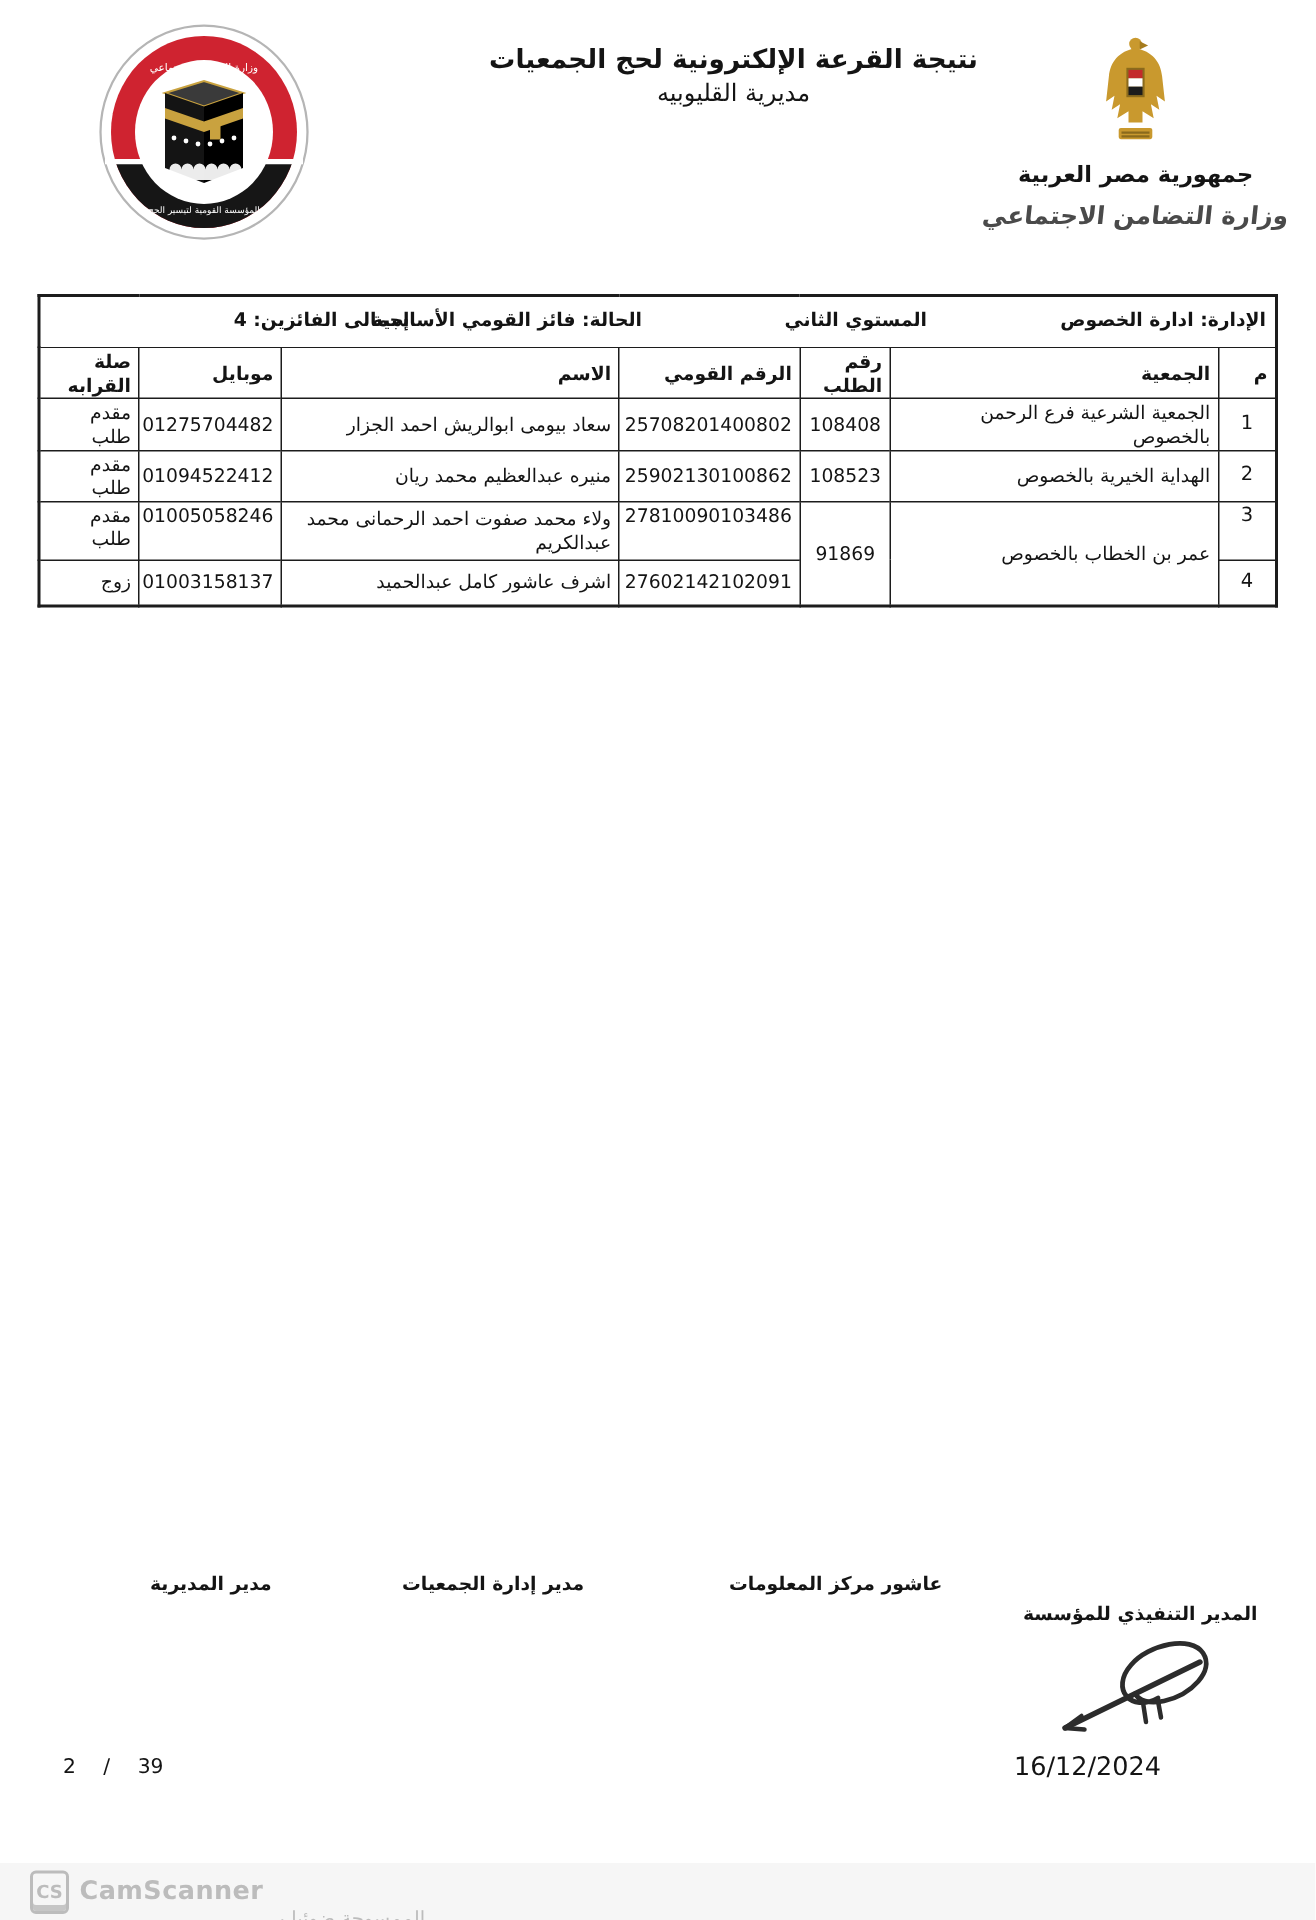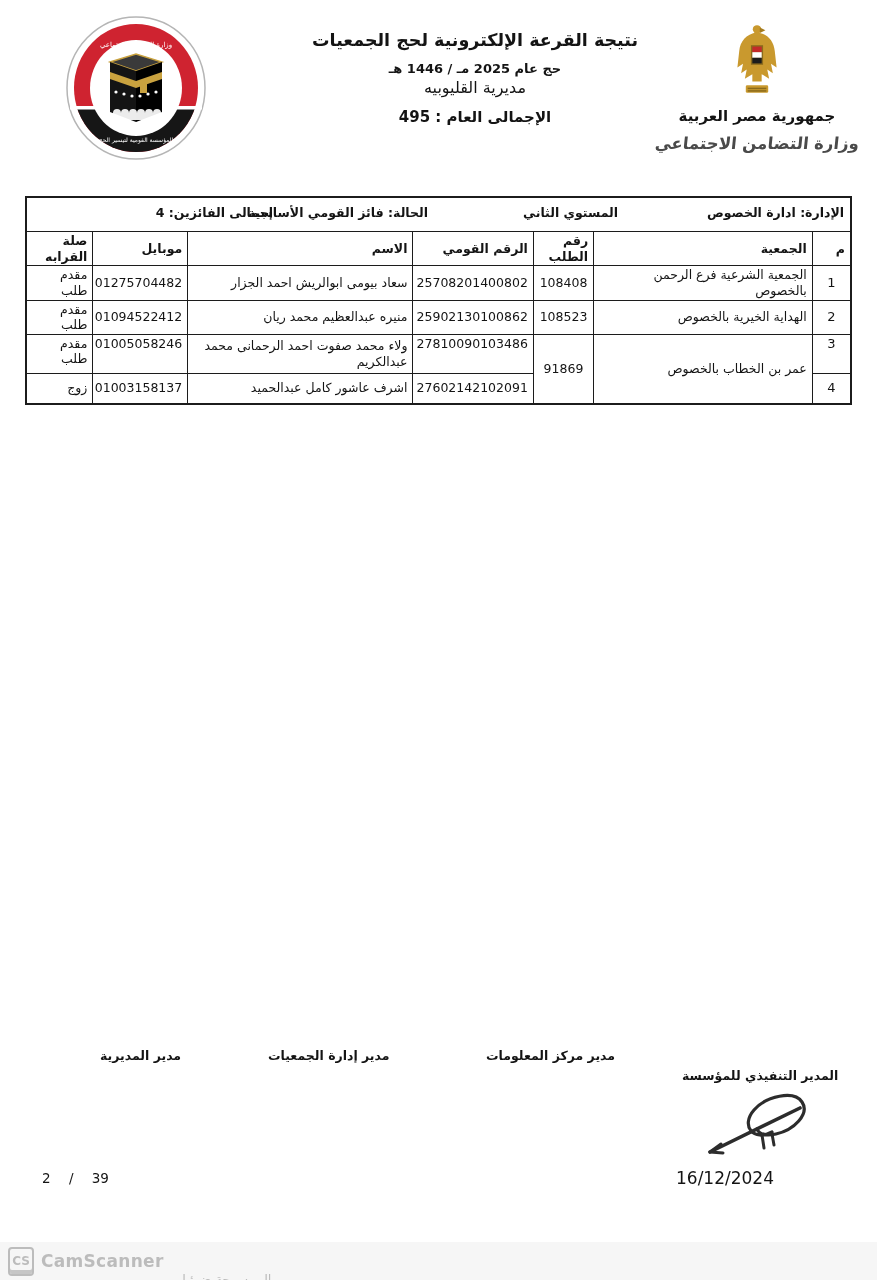--- a/index.html
+++ b/index.html
@@ -4,21 +4,21 @@
 <style>
   html,body{margin:0;padding:0;}
   body{
     width:877px;height:1280px;overflow:hidden;background:#ffffff;
     font-family:"DejaVu Sans",sans-serif;color:#141414;
   }
   .page{position:relative;width:877px;height:1280px;background:#fff;}
 
   
   .badge{position:absolute;left:66px;top:16px;width:140px;height:144px;}
-  .title-block{position:absolute;left:250px;top:30px;width:450px;text-align:center;direction:rtl;}
+  .title-block{position:absolute;left:264px;top:30px;width:450px;text-align:center;direction:rtl;}
   .title-main{font-size:17.5px;font-weight:700;}
   .title-year{font-size:13px;font-weight:700;margin-top:11px;}
   .title-directorate{font-size:16px;font-weight:400;margin-top:2px;}
   .title-total{font-size:15px;font-weight:700;margin-top:11px;}
   .gov-block{position:absolute;left:648px;top:20px;width:218px;text-align:center;direction:rtl;}
   .eagle-wrap{height:84px;display:flex;justify-content:center;}
   .republic{font-size:15px;font-weight:700;margin-top:3px;letter-spacing:.5px;}
   .ministry-callig{font-size:16.5px;font-weight:700;margin-top:9px;color:#4a4a4a;
     transform:skewX(-6deg);letter-spacing:1px;}
 
@@ -52,21 +52,21 @@
   .sig-info{left:486px;top:1048px;}
   .sig-exec{left:682px;top:1068px;}
   .signature-scribble{position:absolute;left:696px;top:1088px;}
   .page-number{position:absolute;left:42px;top:1170px;font-size:13.5px;direction:ltr;}
   .page-number span{margin-right:14px;}
   .report-date{position:absolute;left:676px;top:1168px;font-size:17px;direction:ltr;}
 
   
   .cam-bar{
     position:absolute;left:0;bottom:0;width:877px;height:38px;background:#f6f6f6;
-    display:flex;align-items:center;gap:7px;padding-left:8px;box-sizing:border-box;
+    display:flex;align-items:center;gap:7px;padding-left:20px;box-sizing:border-box;
     color:#bcbcbc;direction:ltr;
   }
   .cs-logo{
     width:22px;height:25px;border:2.5px solid #bcbcbc;border-radius:4px;
     display:flex;align-items:center;justify-content:center;
     font-size:12px;font-weight:700;color:#bcbcbc;
     box-shadow:inset 0 -4px 0 #c6c6c6;background:#f6f6f6;
   }
   .cam-brand{font-size:17px;font-weight:700;letter-spacing:.3px;}
   .cam-arabic{font-size:13px;direction:rtl;margin-top:36px;}
@@ -101,23 +101,21 @@
         <circle cx="90" cy="76" r="1.6" fill="#fff"></circle>
       <path d="M47 97 a4 4 0 0 1 8 0 a4 4 0 0 1 8 0 a4 4 0 0 1 8 0 a4 4 0 0 1 8 0 a4 4 0 0 1 8 0 a4 4 0 0 1 8 0 l0 7 l-48 0 Z" fill="#ffffff" opacity="0.92"></path>
       <rect x="74" y="66" width="7" height="11" fill="#c9a23f"></rect>
       <text x="70" y="31" font-size="7" fill="#ffffff" text-anchor="middle">وزارة التضامن الاجتماعي</text>
       <text x="70" y="126" font-size="6" fill="#ffffff" text-anchor="middle">المؤسسة القومية لتيسير الحج</text>
     </svg>
   </div>
 
   <div class="title-block">
     <div class="title-main">نتيجة القرعة الإلكترونية لحج الجمعيات</div>
-    <div class="title-year">حج عام 2025 مـ / 1446 هـ</div>
     <div class="title-directorate">مديرية القليوبيه</div>
-    <div class="title-total">الإجمالى العام : 495</div>
   </div>
 
   <div class="gov-block">
     <div class="eagle-wrap">
       <svg width="56" height="84" viewBox="0 0 60 86">
         <circle cx="30" cy="8" r="4.5" fill="#c9992e"></circle>
         <polygon points="33,6 39,9 33,12" fill="#a67c1e"></polygon>
         <path d="M30 11 C18 13 12 21 11 31 L9 49 L15 45 L13 55 L19 51 L17 61 L25 56 L25 64 L35 64 L35 56 L43 61 L41 51 L47 55 L45 45 L51 49 L49 31 C48 21 42 13 30 11 Z" fill="#c9992e"></path>
         <rect x="23.5" y="25" width="13" height="21" fill="#8a6a1c"></rect>
         <rect x="25" y="26.5" width="10" height="6" fill="#c32a2a"></rect>
@@ -192,21 +190,21 @@
       <td class="c-num">27602142102091</td>
       <td class="c-text">اشرف عاشور كامل عبدالحميد</td>
       <td class="c-num">01003158137</td>
       <td class="c-text">زوج</td>
     </tr>
   </tbody>
     </table>
 
   <div class="sig sig-dir">مدير المديرية</div>
   <div class="sig sig-assoc">مدير إدارة الجمعيات</div>
-  <div class="sig sig-info">مدير مركز المعلومات</div>
+  <div class="sig sig-info">عاشور مركز المعلومات</div>
   <div class="sig sig-exec">المدير التنفيذي للمؤسسة</div>
 
   <div class="signature-scribble">
     <svg width="122" height="80" viewBox="0 0 122 80">
       <path d="M76 44 C58 54 44 38 58 22 C70 8 98 2 106 14 C114 26 98 42 80 46 C70 48 63 46 61 41" fill="none" stroke="#2c2c2c" stroke-width="3.2" stroke-linecap="round"></path>
       <path d="M104 20 L14 64" fill="none" stroke="#2c2c2c" stroke-width="3.6" stroke-linecap="round"></path>
       <path d="M14 64 l11 -8 M14 64 l13 1" fill="none" stroke="#2c2c2c" stroke-width="3" stroke-linecap="round"></path>
       <path d="M66 47 l2 13 M76 46 l2 11" fill="none" stroke="#2c2c2c" stroke-width="3" stroke-linecap="round"></path>
     </svg>
   </div>

